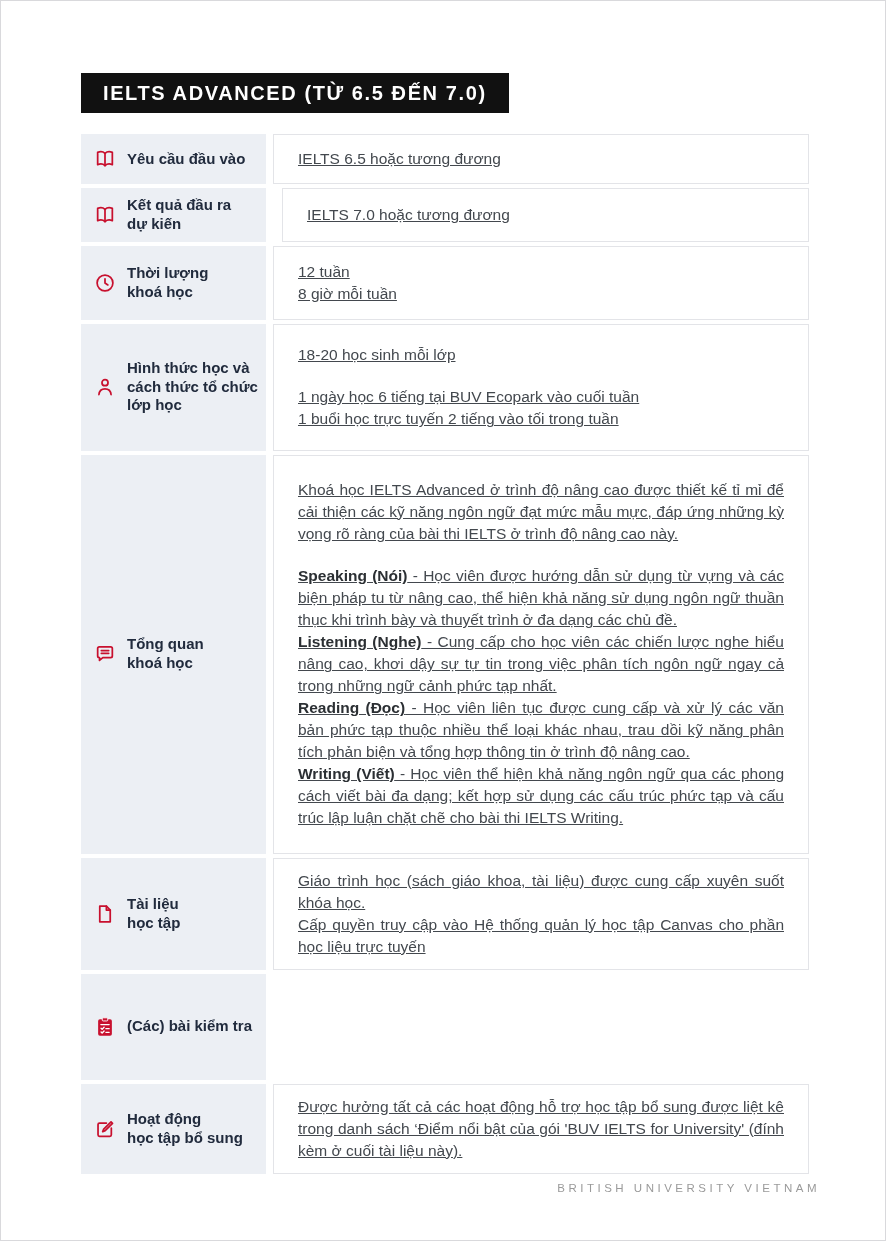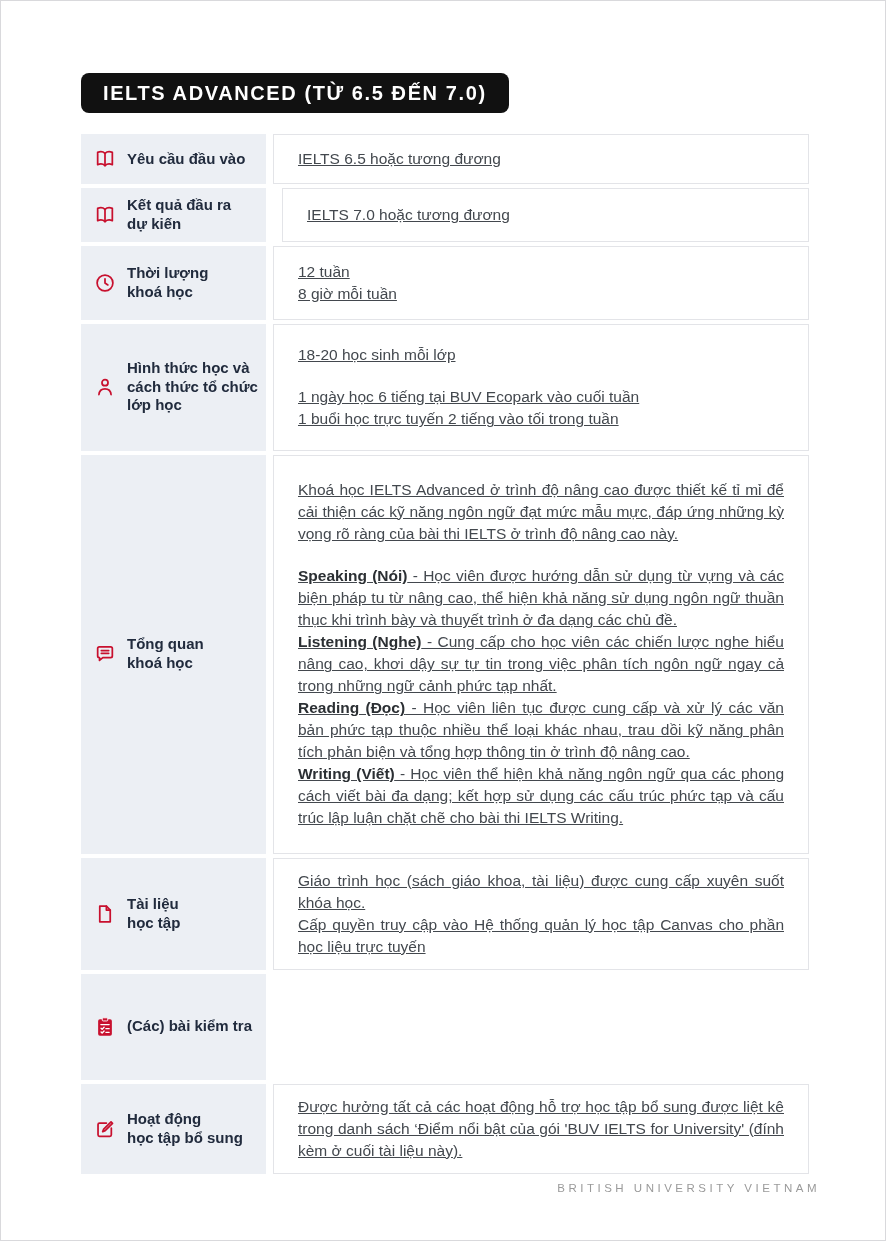--- a/index.html
+++ b/index.html
@@ -15,21 +15,21 @@
   .title-bar {
     display: inline-block;
     margin: 72px 0 0 80px;
     background: #111111;
     color: #ffffff;
     font-size: 20px;
     font-weight: bold;
     letter-spacing: 1.6px;
     line-height: 40px;
     padding: 0 22px;
-    border-radius: 8px;
+    border-radius: 0;
     white-space: nowrap;
   }
   .table {
     position: absolute;
     left: 80px; top: 133px;
     width: 728px;
     display: flex;
     flex-direction: column;
     gap: 4px;
     justify-content: flex-end;

